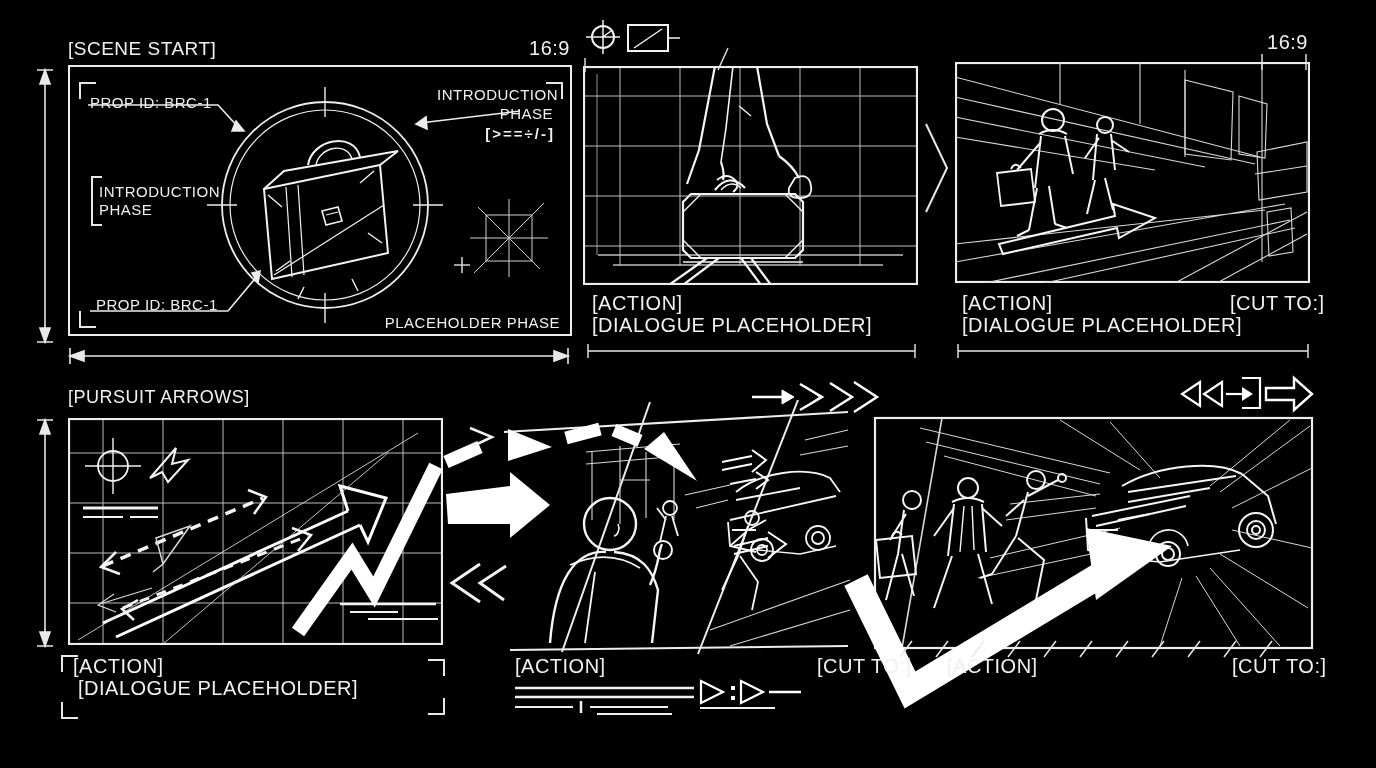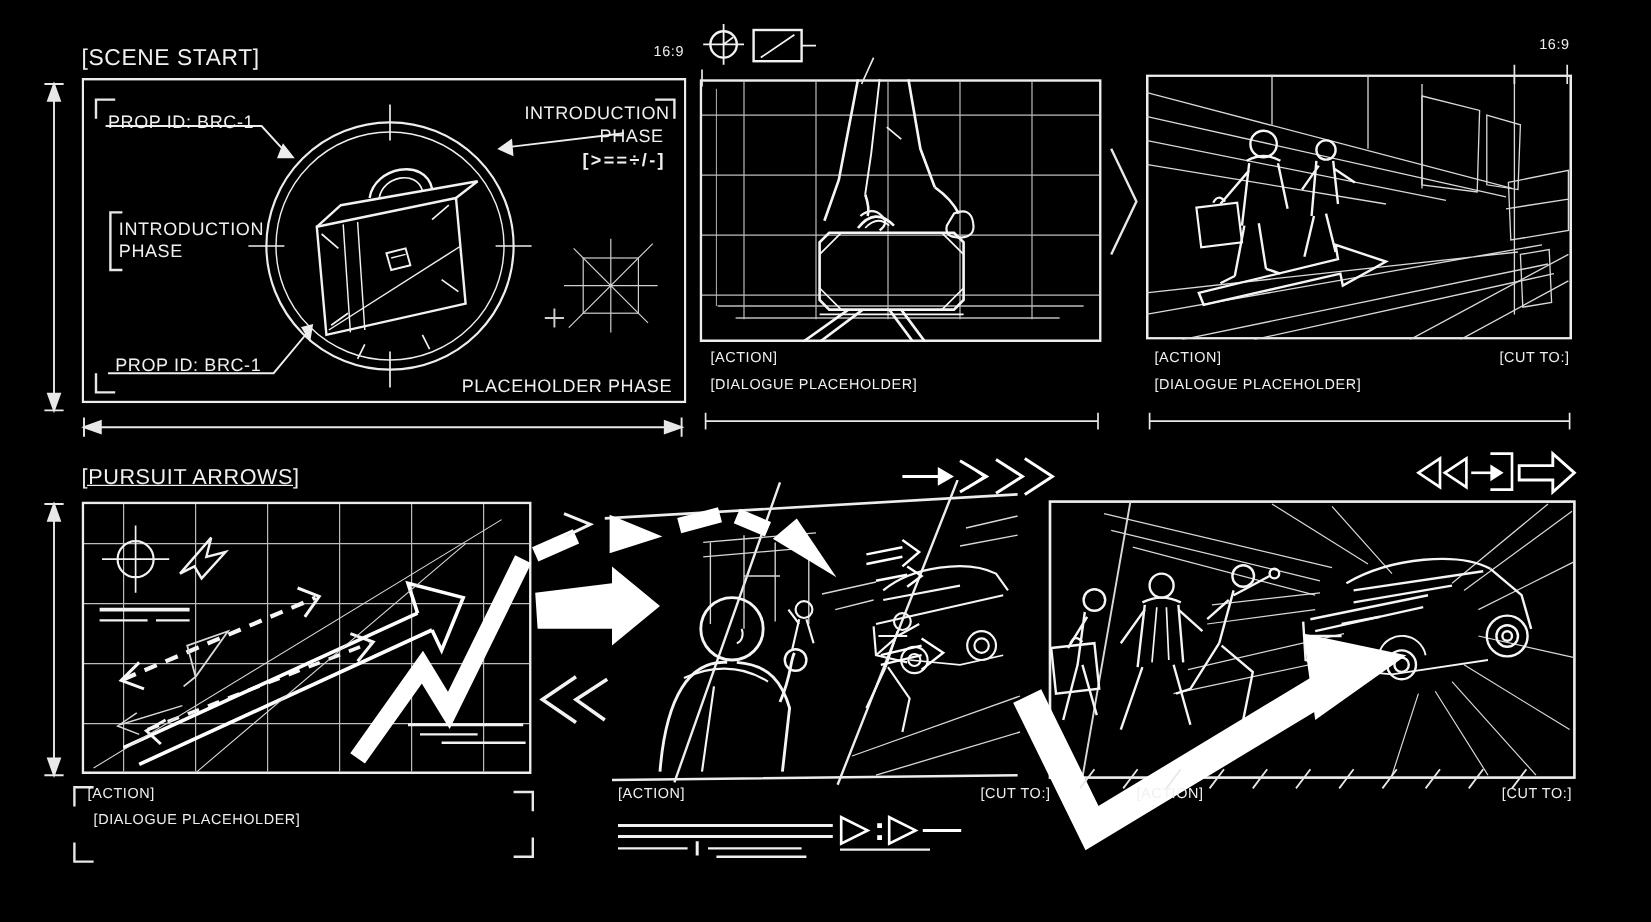--- a/index.html
+++ b/index.html
@@ -1,19 +1,19 @@
 <!DOCTYPE html>
 <html><head>
 <meta charset="utf-8">
 <style>
   html,body{margin:0;padding:0;background:#000;}
   #stage{position:relative;width:1376px;height:748px;background:#000;overflow:hidden;
          font-family:"Liberation Sans",sans-serif;color:#f2f2f2;}
   .label{position:absolute;color:#f0f0f0;white-space:pre;letter-spacing:.5px;line-height:1.25;}
-  .fs19{font-size:19px;} .fs18{font-size:18px;text-decoration:underline;} .fs17{font-size:12px;} .fs15{font-size:15px;}
+  .fs19{font-size:19px;} .fs18{font-size:18px;} .fs17{font-size:20px;} .fs15{font-size:15px;}
   .ra{text-align:right;}
   .sym{letter-spacing:2px;font-weight:bold;}
   .art{position:absolute;pointer-events:none;}
   svg{display:block;}
 </style>
 </head>
 <body>
 
 <div id="stage">
 

